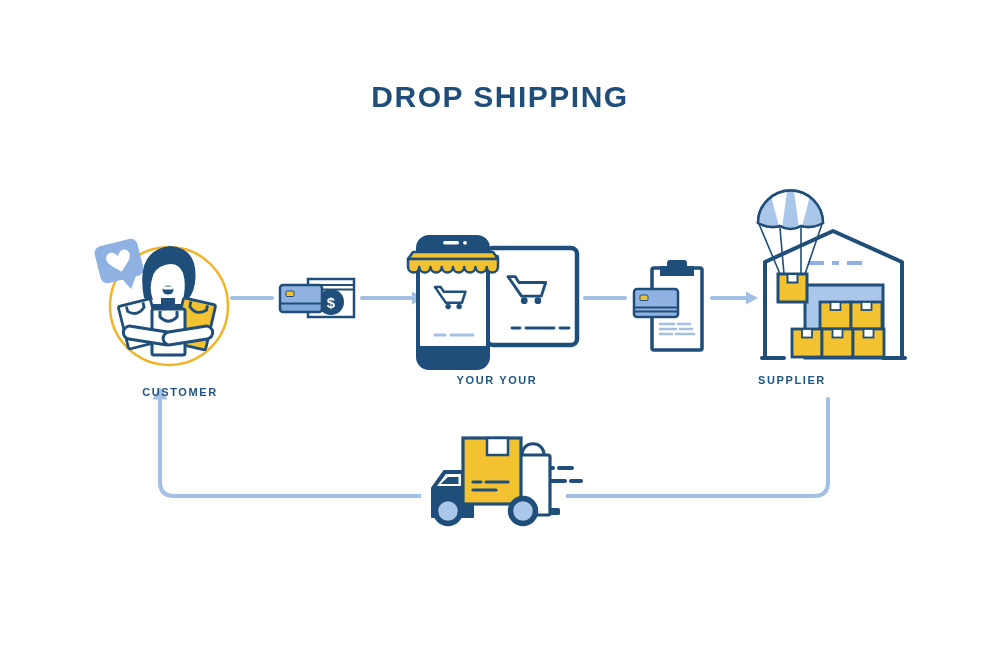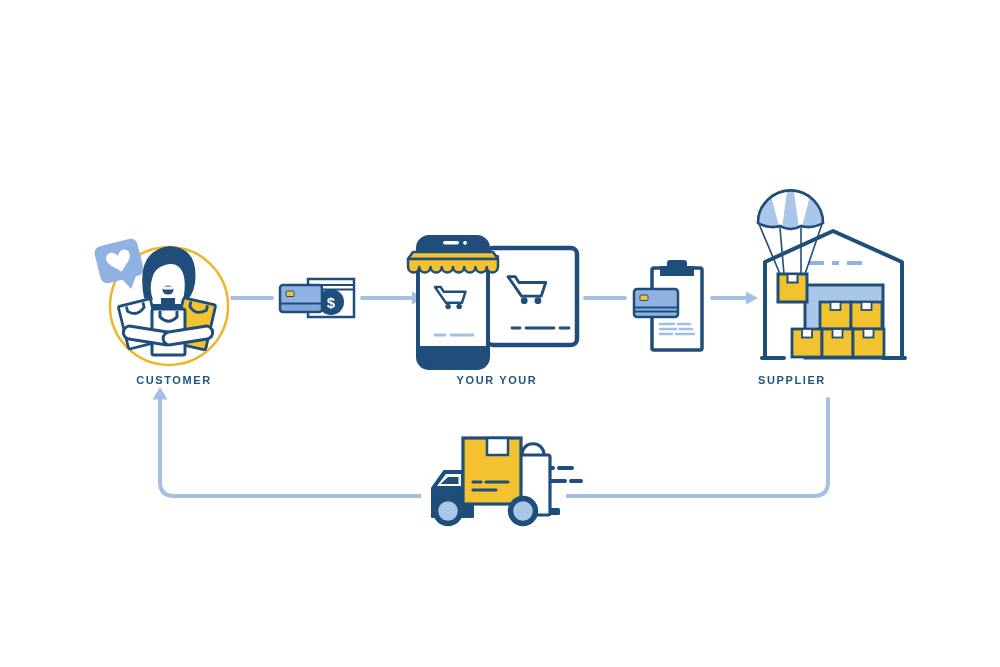--- a/index.html
+++ b/index.html
@@ -9,30 +9,31 @@
   }
   .abs{position:absolute;}
   #title{
     top:80px;left:0;width:1000px;text-align:center;
     font-size:30px;font-weight:bold;letter-spacing:1.5px;color:#1e4e79;
   }
   .node-label{
     top:374px;width:152px;text-align:center;
     font-size:11px;font-weight:bold;letter-spacing:1.6px;color:#215684;
   }
-  #customer-label{left:98px;}
+  #customer-label{left:104px;margin-top:12px;}
   #store-label{left:421px;}
   #supplier-label{left:716px;}
   svg{display:block;overflow:visible;}
 </style>
 </head>
 <body>
 
 <div id="canvas">
 
+  <div id="title" class="abs">DROP SHIPPING</div>
 
   <svg class="abs" style="left:0;top:0;" width="1000" height="667" viewBox="0 0 1000 667">
     <g stroke="#a3bfe4" stroke-width="4" fill="none" stroke-linecap="round">
       <line x1="232" y1="298" x2="272" y2="298"></line>
       <line x1="362" y1="298" x2="412" y2="298"></line>
       <line x1="585" y1="298" x2="625" y2="298"></line>
       <line x1="712" y1="298" x2="746" y2="298"></line>
       <path d="M160,396 V482 Q160,496 174,496 H814 Q828,496 828,482 V399"></path>
     </g>
     <g fill="#a3bfe4" stroke="none">

